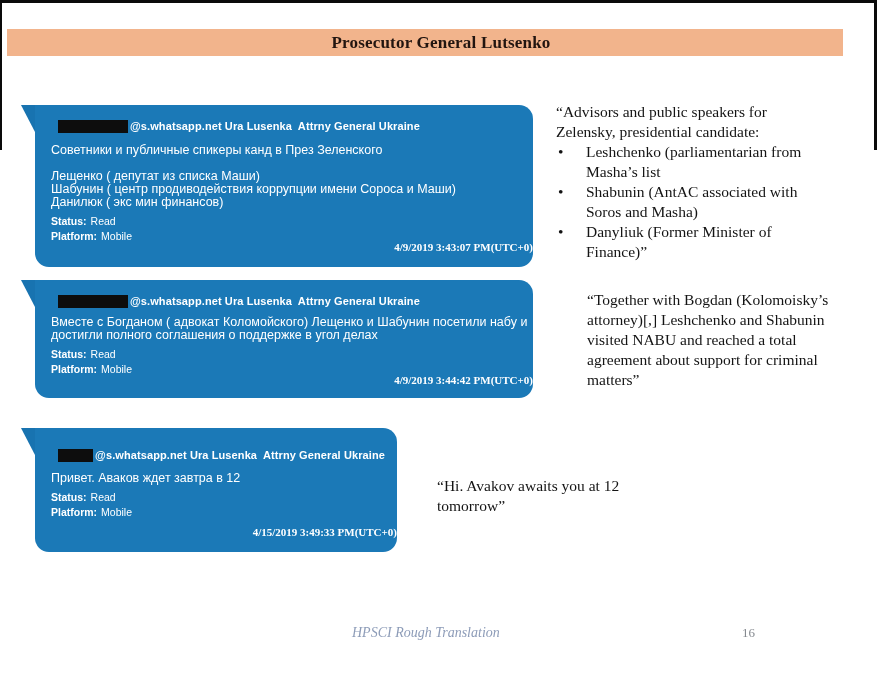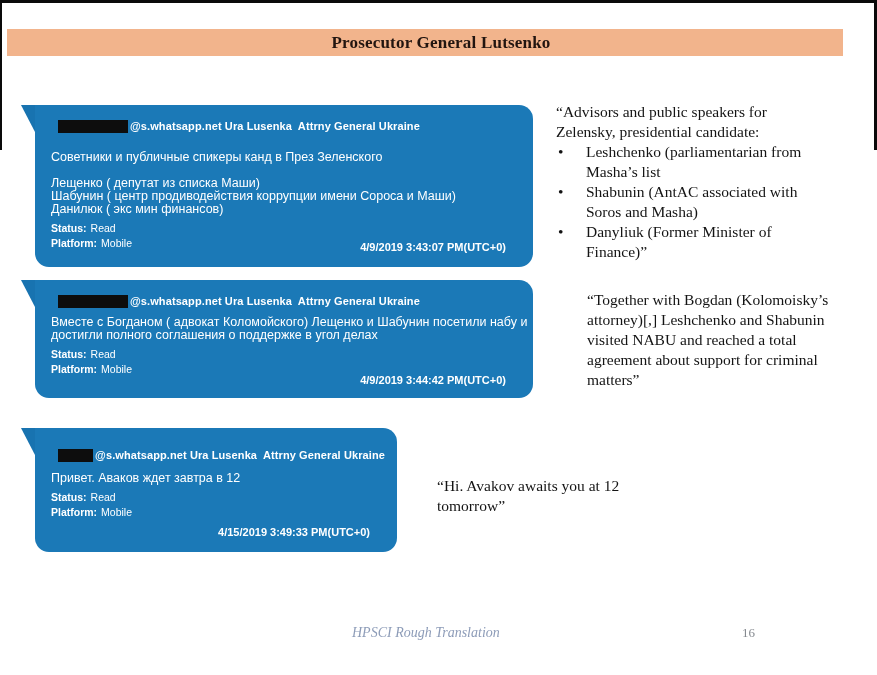--- a/index.html
+++ b/index.html
@@ -23,31 +23,31 @@
   .bubble .tail{position:absolute;left:-14px;top:0;width:0;height:0;
                 border-top:27px solid #1873b0;border-left:14px solid transparent;}
   .b1{left:35px;top:105px;width:498px;height:162px;}
   .b2{left:35px;top:280px;width:498px;height:118px;}
   .b3{left:35px;top:428px;width:362px;height:124px;padding-top:20px;}
 
   .sender-row{display:flex;align-items:center;height:14px;padding-left:7px;}
   .redaction{display:inline-block;width:70px;height:13px;background:#0d0d0d;margin-right:2px;}
   .sender{font-size:11px;font-weight:bold;white-space:pre;letter-spacing:.1px;}
 
-  .msg{margin-top:18px;}
+  .msg{margin-top:11px;}
   .b2 .msg{margin-top:8px;}
   .b3 .msg{margin-top:10px;}
   .msg-line{font-size:12.5px;line-height:13px;min-height:13px;white-space:nowrap;}
 
   .meta-row{font-size:10.5px;line-height:13px;margin-top:2px;}
   .msg + .meta-row{margin-top:6px;}
   .meta-label{font-weight:bold;}
   .meta-value{margin-left:4px;}
 
-  .timestamp{position:absolute;right:27px;bottom:14px;font-size:11px;font-weight:bold;}
+  .timestamp{position:absolute;right:0;bottom:14px;font-size:11px;font-weight:bold;font-family:Liberation Serif, serif;}
   .b2 .timestamp{bottom:12px;}
 
   
   .eng{position:absolute;font-family:"Liberation Serif",serif;font-size:15.5px;
        line-height:20px;color:#141414;}
   .eng1{left:556px;top:102px;width:320px;}
   .eng2{left:556px;top:290px;width:320px;margin-left:31px;}
   .eng3{left:437px;top:476px;width:300px;}
   .eng-line{white-space:nowrap;}
   .bullet-item{display:flex;}

